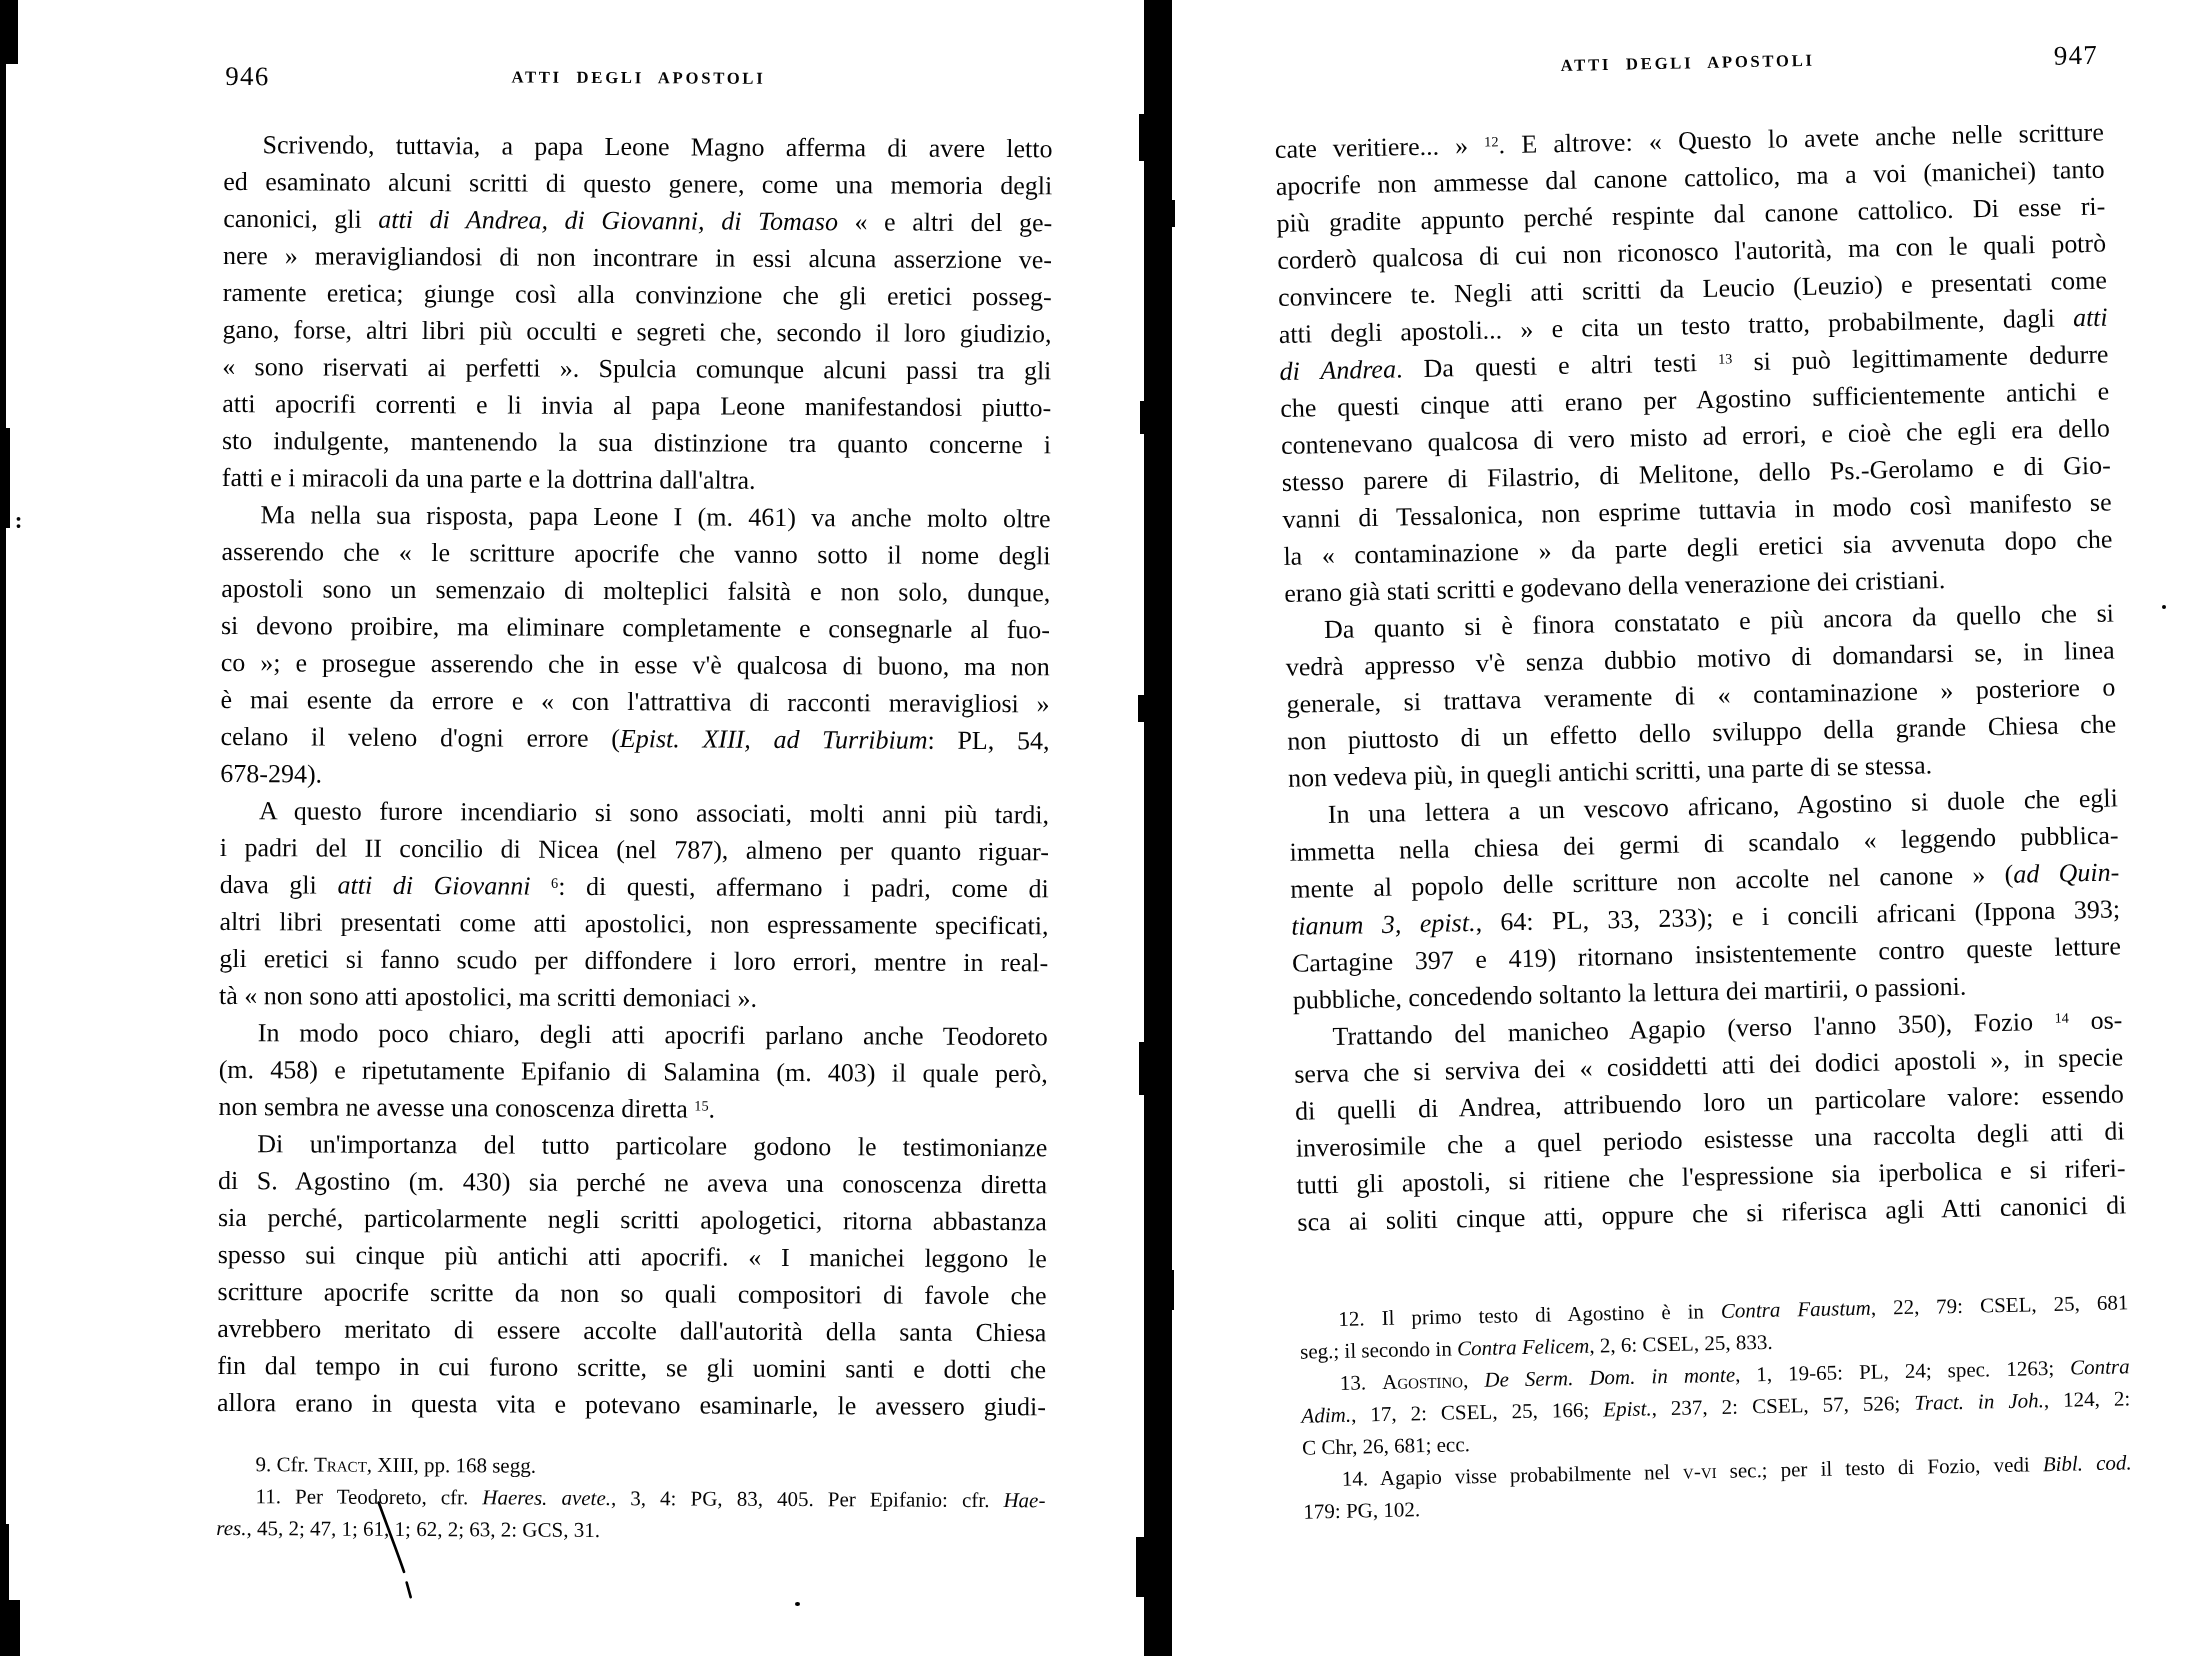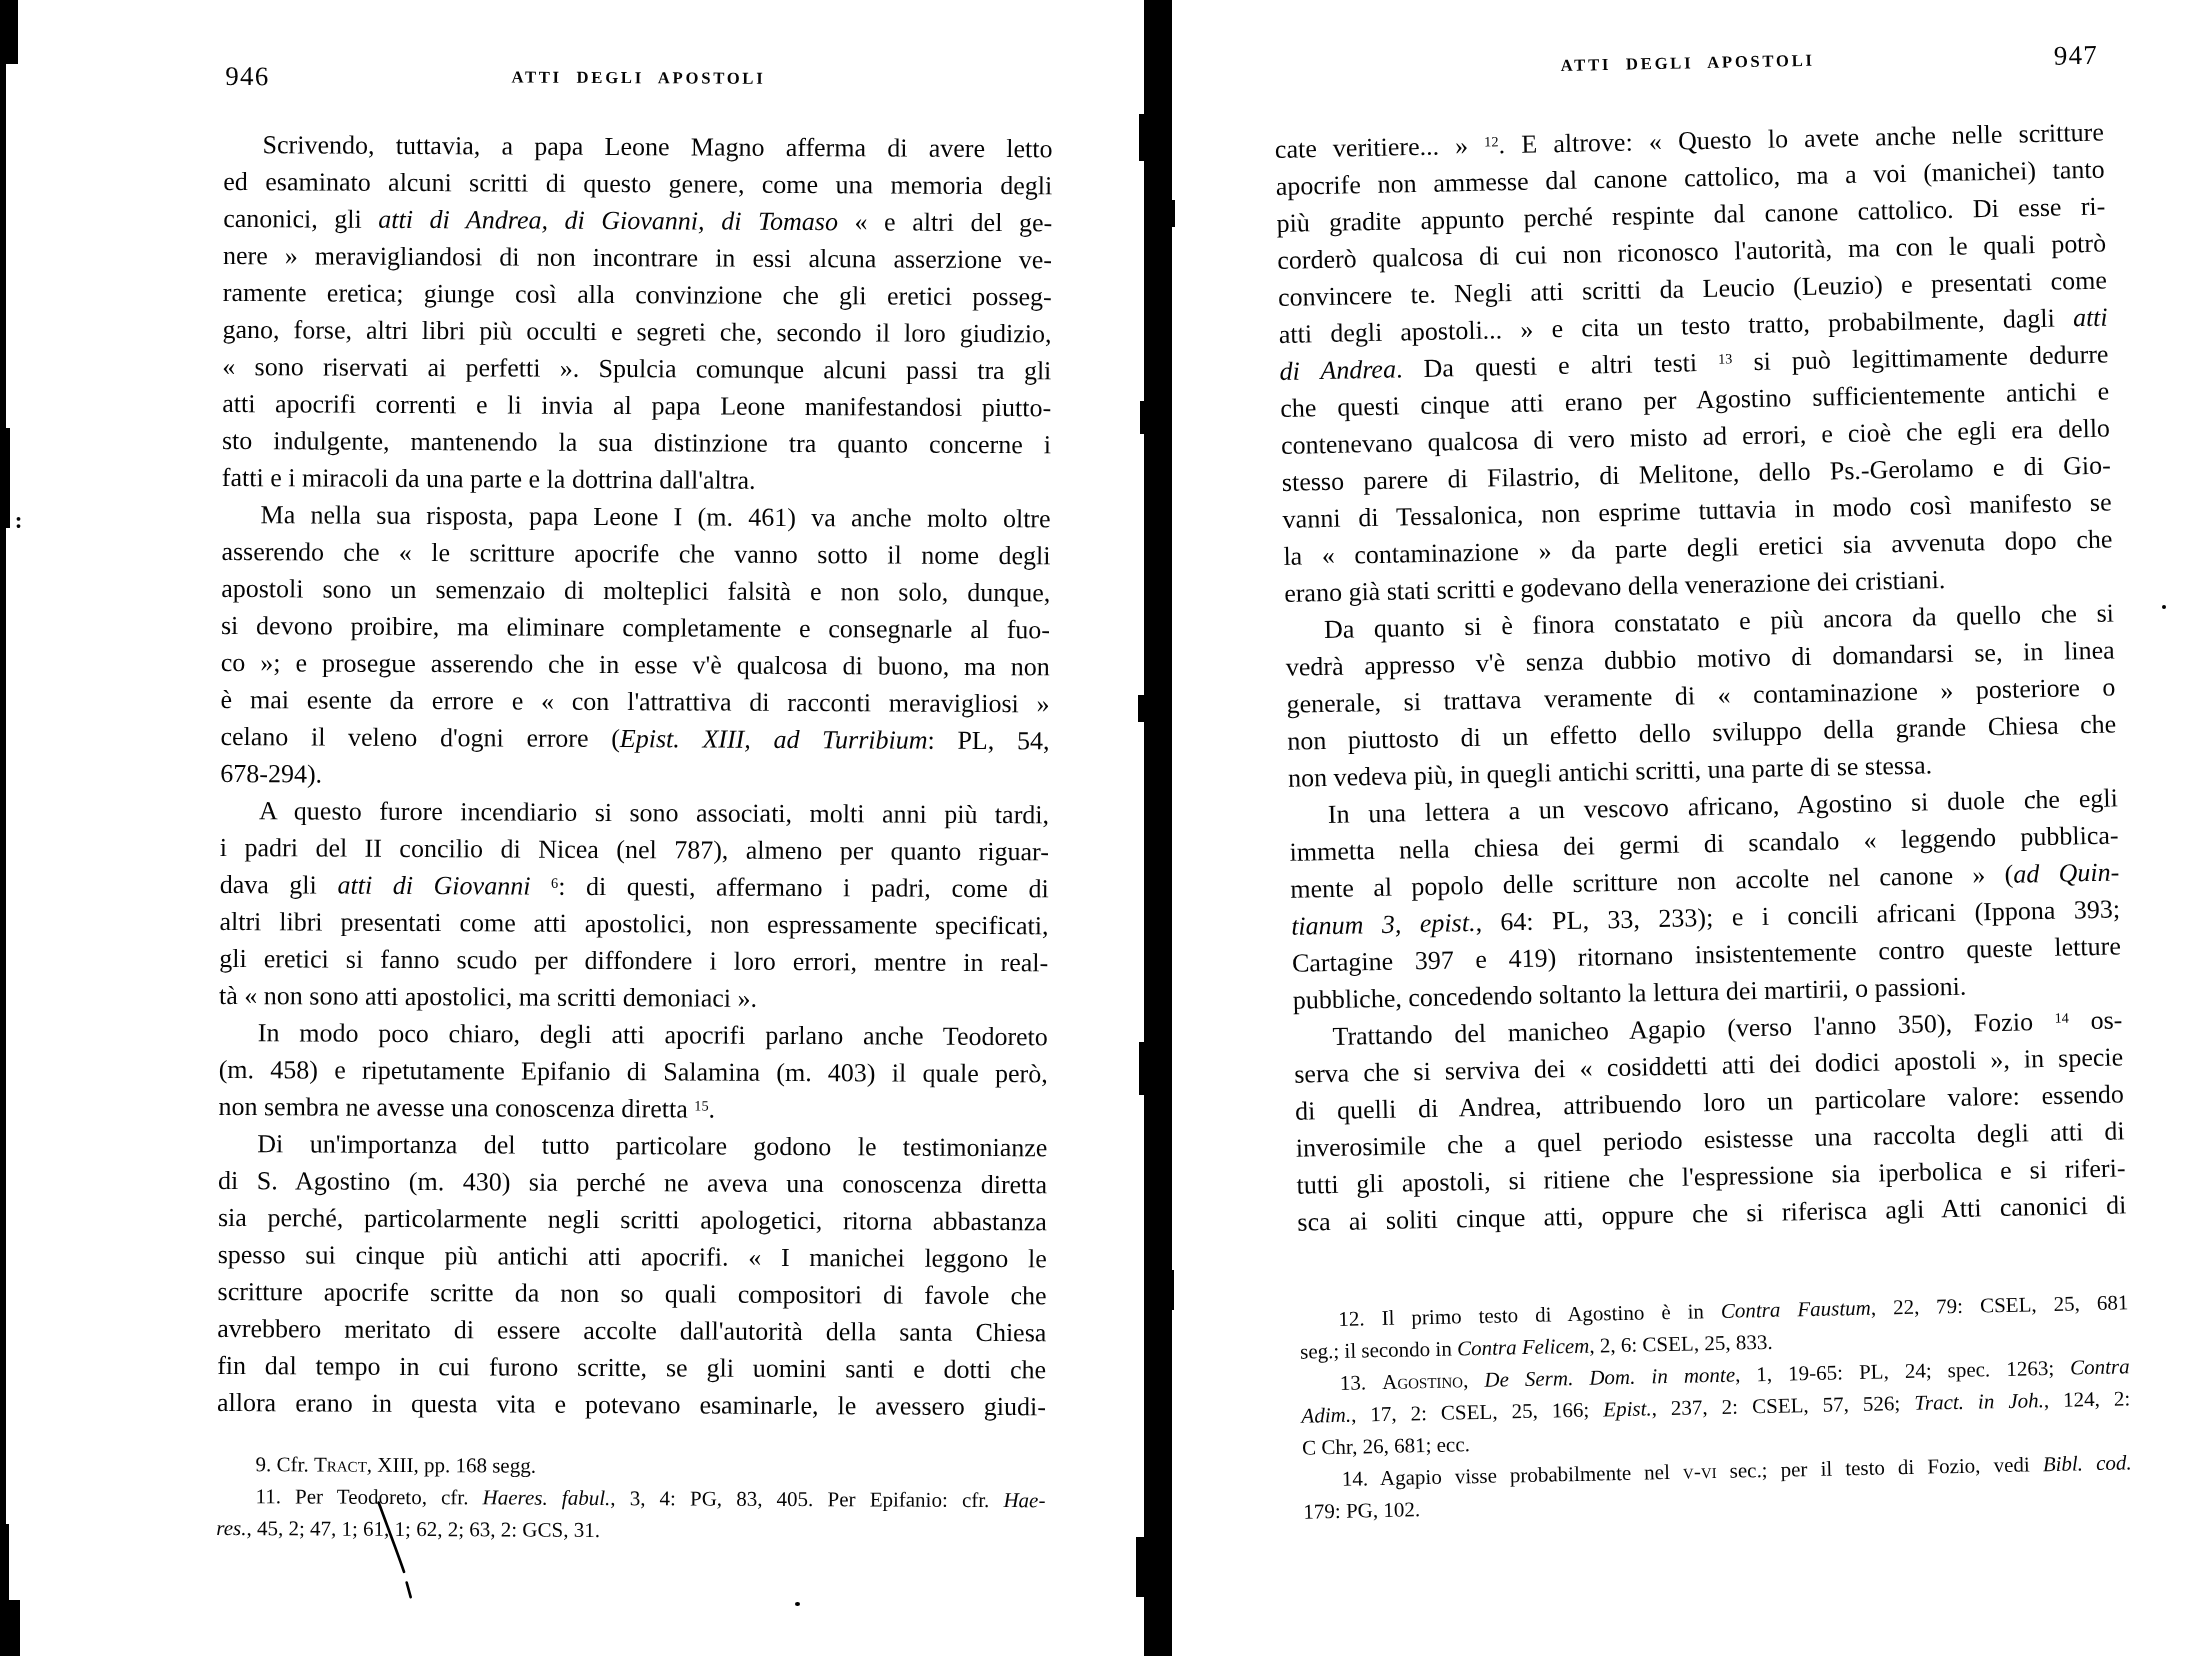--- a/index.html
+++ b/index.html
@@ -116,21 +116,21 @@
       <div class="line"><span>di S. Agostino (m. 430) sia perché ne aveva una conoscenza diretta</span></div>
       <div class="line"><span>sia perché, particolarmente negli scritti apologetici, ritorna abbastanza</span></div>
       <div class="line"><span>spesso sui cinque più antichi atti apocrifi. « I manichei leggono le</span></div>
       <div class="line"><span>scritture apocrife scritte da non so quali compositori di favole che</span></div>
       <div class="line"><span>avrebbero meritato di essere accolte dall'autorità della santa Chiesa</span></div>
       <div class="line"><span>fin dal tempo in cui furono scritte, se gli uomini santi e dotti che</span></div>
       <div class="line"><span>allora erano in questa vita e potevano esaminarle, le avessero giudi-</span></div>
     </div>
   <div class="footnotes">
       <div class="line indent last"><span>9. Cfr. </span><span class="sc">Tract</span><span>, XIII, pp. 168 segg.</span></div>
-      <div class="line indent"><span>11. Per Teodoreto, cfr. </span><span class="it">Haeres. fabul.</span><span>, 3, 4: PG, 83, 405. Per Epifanio: cfr. </span><span class="it">Hae-</span></div>
+      <div class="line indent"><span>11. Per Teodoreto, cfr. </span><span class="it">Haeres. avete.</span><span>, 3, 4: PG, 83, 405. Per Epifanio: cfr. </span><span class="it">Hae-</span></div>
       <div class="line last"><span class="it">res.</span><span>, 45, 2; 47, 1; 61, 1; 62, 2; 63, 2: GCS, 31.</span></div>
     </div>
 </section>
 
 <section class="page page-right">
   <div class="header-row">
     <div class="running-header">ATTI DEGLI APOSTOLI</div>
     <div class="pagenum">947</div>
   </div>
   <div class="body">

